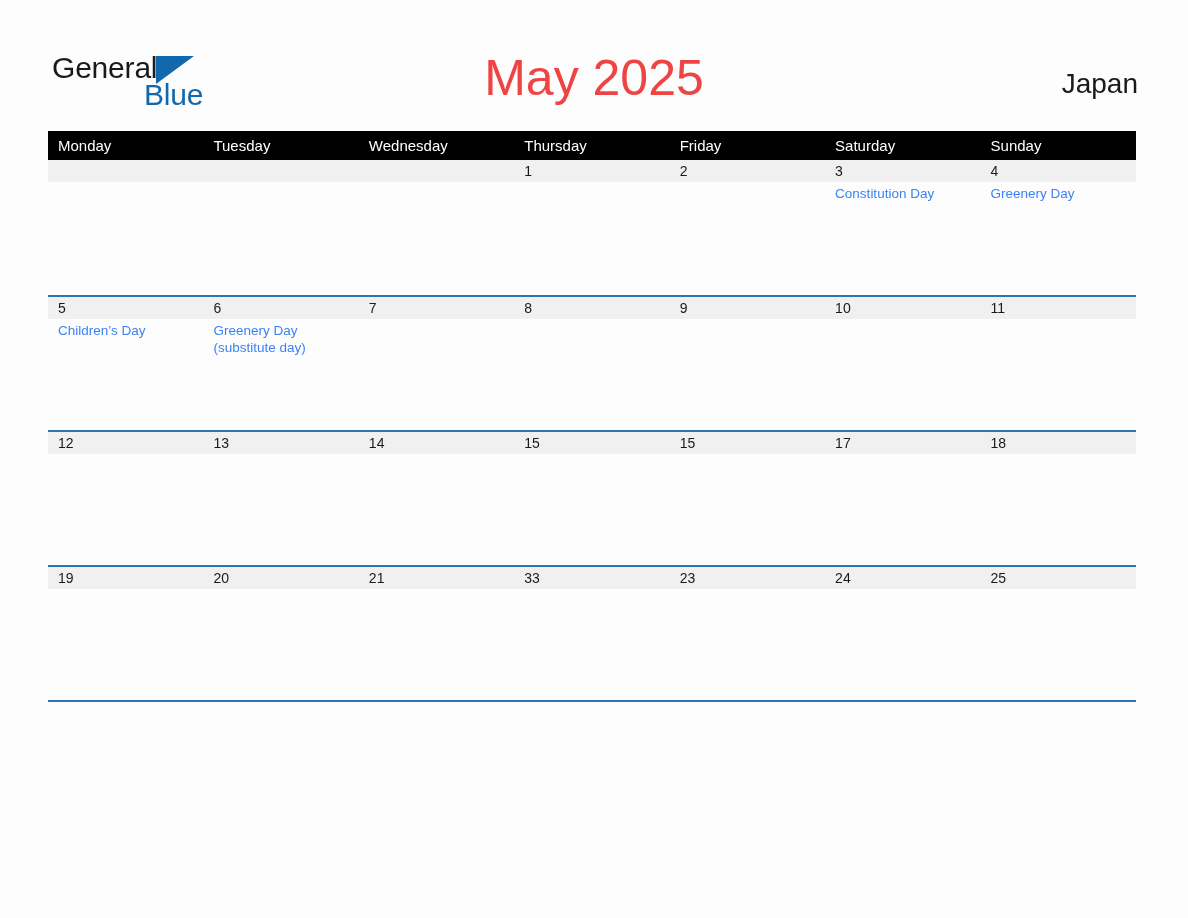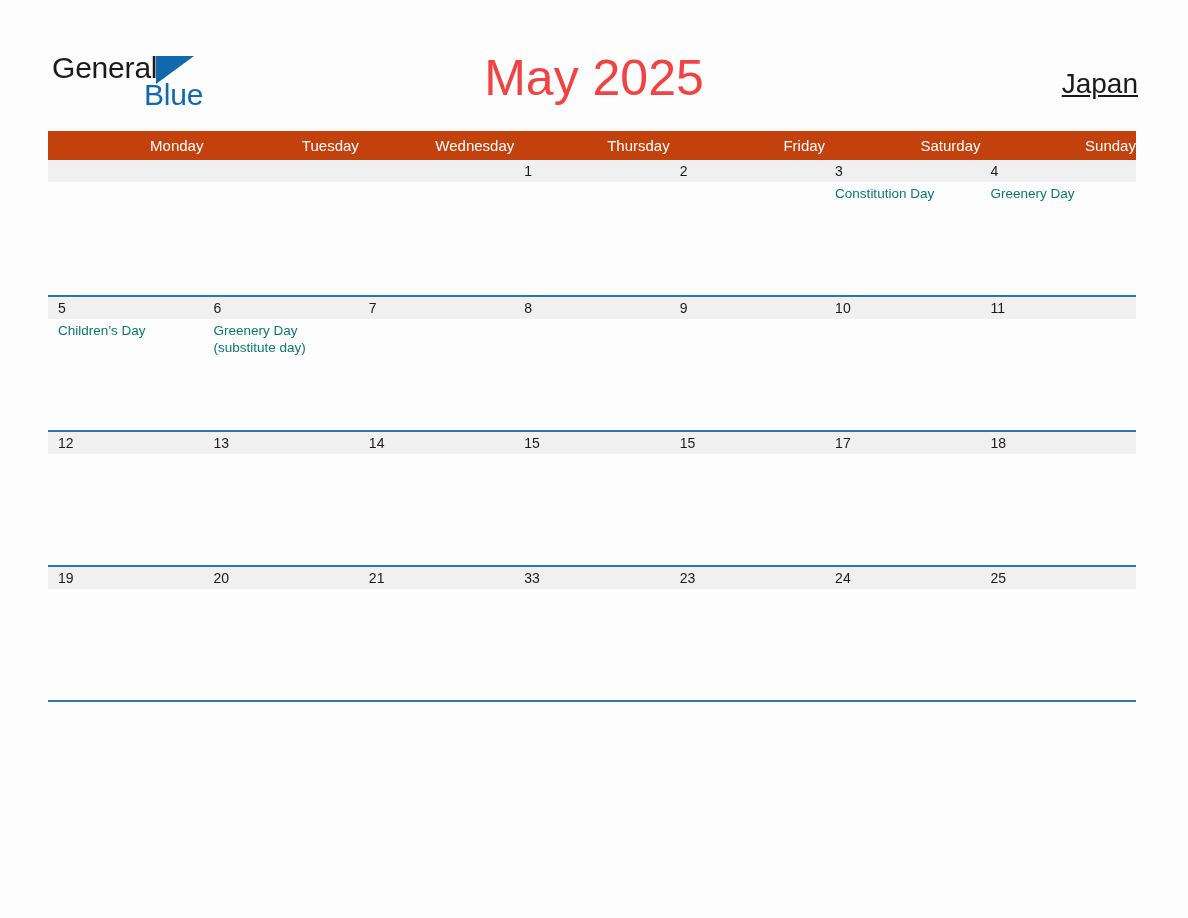--- a/index.html
+++ b/index.html
@@ -85,36 +85,34 @@
   }
 
   .country {
     position: absolute;
     right: 2px;
     top: 26px;
     font-size: 28px;
     line-height: 32px;
     color: #1a1a1a;
     font-family: "Liberation Sans", sans-serif;
-    text-decoration: underline;
   }
 
   
   .calendar {
     position: absolute;
     left: 48px;
     top: 131px;
     width: 1088px;
   }
 
   .dow-row {
     display: flex;
-    background: #c2410c;
+    background: #000000;
     height: 29px;
-    text-align: right;
   }
   .dow-cell {
     width: 155.43px;
     color: #ffffff;
     font-size: 15px;
     line-height: 29px;
     padding-left: 10px;
     font-family: "Liberation Sans", sans-serif;
     white-space: nowrap;
   }
@@ -143,21 +141,21 @@
   .evt-band {
     display: flex;
     background: transparent;
     height: 111px;
   }
   .evt-cell {
     width: 155.43px;
     padding: 3px 8px 0 10px;
     font-size: 13.5px;
     line-height: 17px;
-    color: #0f766e;
+    color: #3b82f6;
     font-family: "Liberation Sans", sans-serif;
   }
   .evt-line { display: block; }
 </style>
 </head>
 <body>
 
 <div class="page">
 
   <div class="top-bar">

